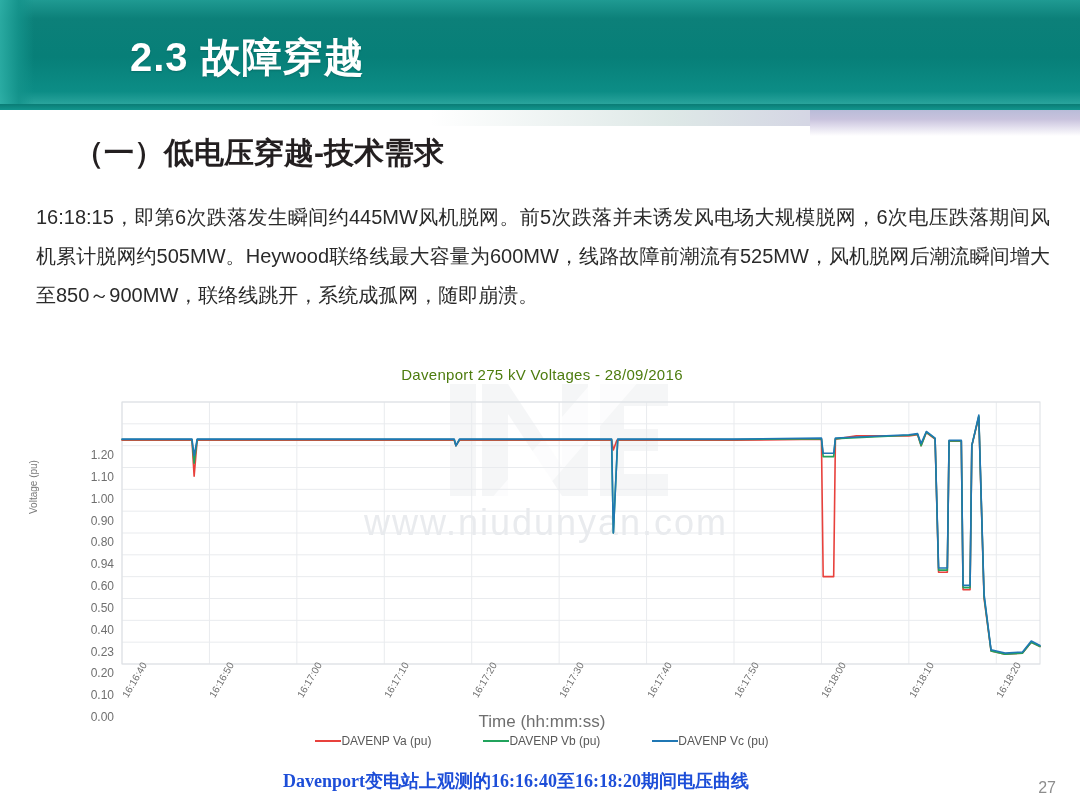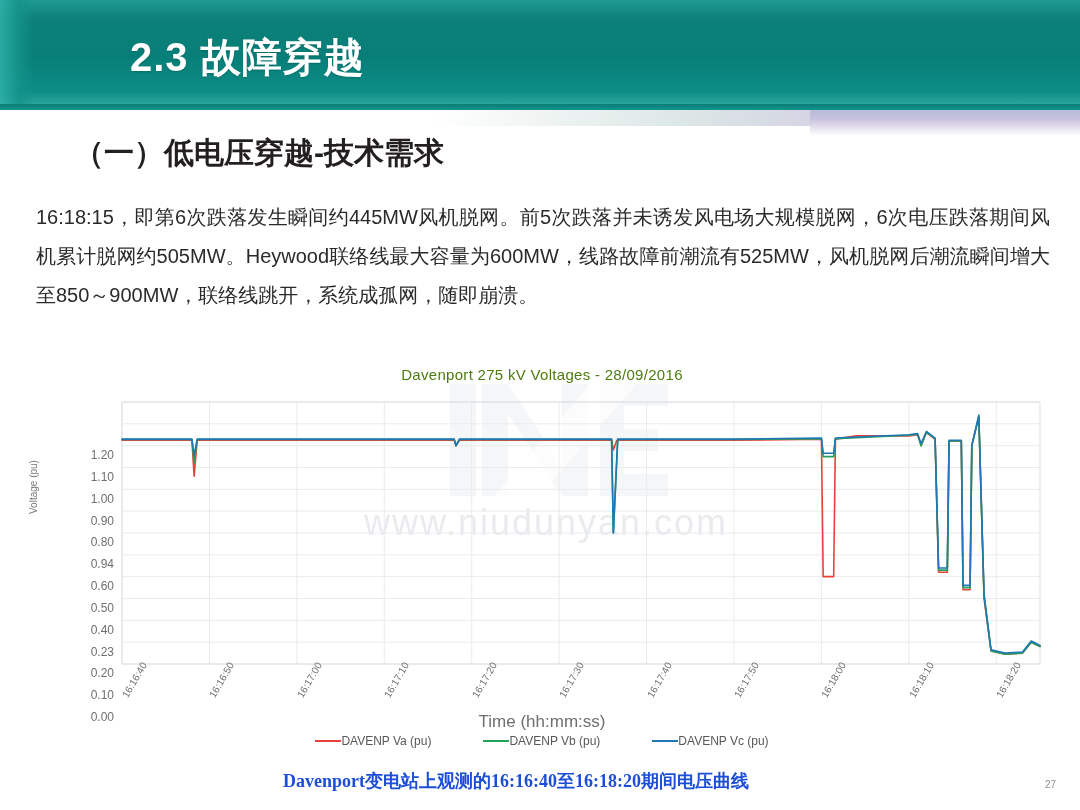--- a/index.html
+++ b/index.html
@@ -108,21 +108,21 @@
 
   
   .caption{
     position:absolute;left:0;top:769px;width:944px;text-align:center;
     font-size:18px;color:#1d4ed8;font-weight:bold;
     font-family:"Liberation Serif","DejaVu Serif",serif;
     margin-left:44px;
   }
   .page-number{
     position:absolute;right:24px;top:779px;
-    font-size:10px;color:#8d8d8d;
+    font-size:16px;color:#8d8d8d;
   }
 </style>
 </head>
 <body>
 
 <div class="header-banner">
   <div class="header-left-glow"></div>
   <div class="header-title">2.3 故障穿越</div>
 </div>
 <div class="header-underline"></div>

